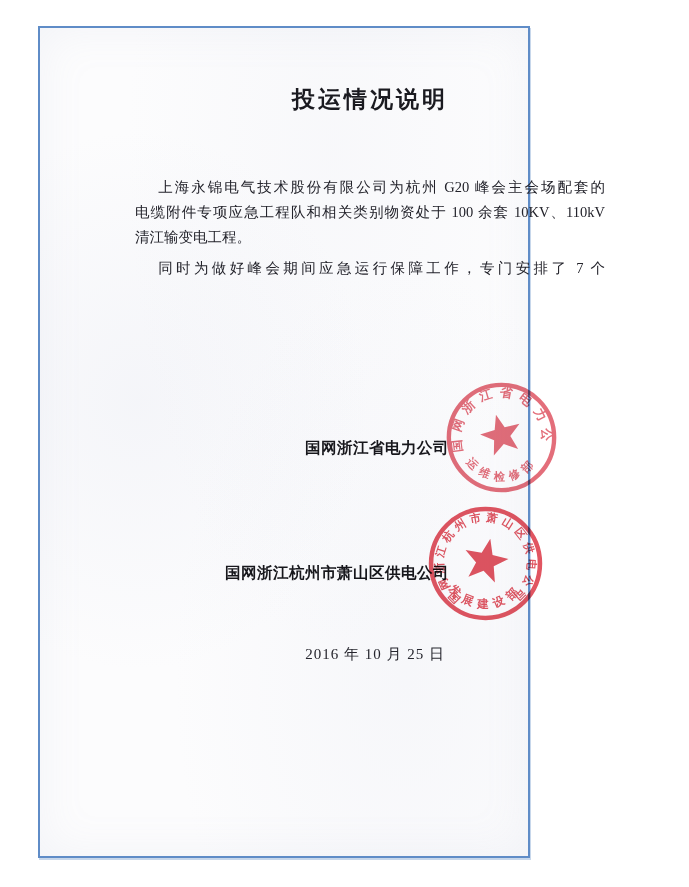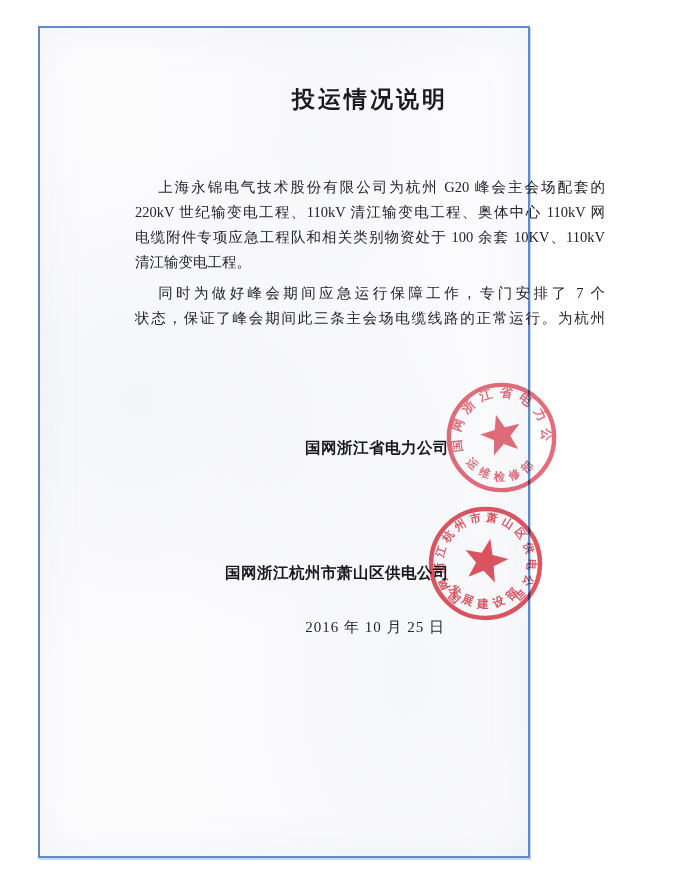--- a/index.html
+++ b/index.html
@@ -53,21 +53,21 @@
     font-weight: bold;
     font-size: 15.5px;
     letter-spacing: 0.5px;
     color: #17171c;
     white-space: nowrap;
   }
   .sig1 { top: 410px; right: 79px; }
   .sig2 { top: 535px; right: 79px; }
   .date {
     position: absolute;
-    top: 590px; right: 83px;
+    top: 617px; right: 83px;
     font-size: 15px;
     letter-spacing: 1px;
     color: #26262e;
     white-space: nowrap;
   }
   .stamp {
     position: absolute;
     mix-blend-mode: multiply;
     opacity: 0.88;
   }
@@ -80,25 +80,23 @@
 </style>
 </head>
 <body>
 
 <div class="page">
 
   <h1 class="title">投运情况说明</h1>
 
   <div class="body-text">
     <div class="line indent">上海永锦电气技术股份有限公司为杭州 G20 峰会主会场配套的</div>
-    <div class="line">220kV 世纪输变电工程、110kV 清江输变电工程、奥体中心 110kV 网</div>
     <div class="line">电缆附件专项应急工程队和相关类别物资处于 100 余套 10KV、110kV</div>
     <div class="line para-end">清江输变电工程。</div>
     <div class="line indent">同时为做好峰会期间应急运行保障工作，专门安排了 7 个</div>
-    <div class="line">状态，保证了峰会期间此三条主会场电缆线路的正常运行。为杭州</div>
   </div>
 
   <div class="sig sig1">国网浙江省电力公司</div>
   <div class="sig sig2">国网浙江杭州市萧山区供电公司</div>
   <div class="date">2016 年 10 月 25 日</div>
 
   <svg class="stamp stamp1" viewBox="0 0 120 120">
     <defs>
       <path id="s1top" d="M 20.5 74.4 A 42 42 0 1 1 99.5 74.4"></path>
       <path id="s1bot" d="M 24 85.2 A 44 44 0 0 0 96 85.2"></path>

